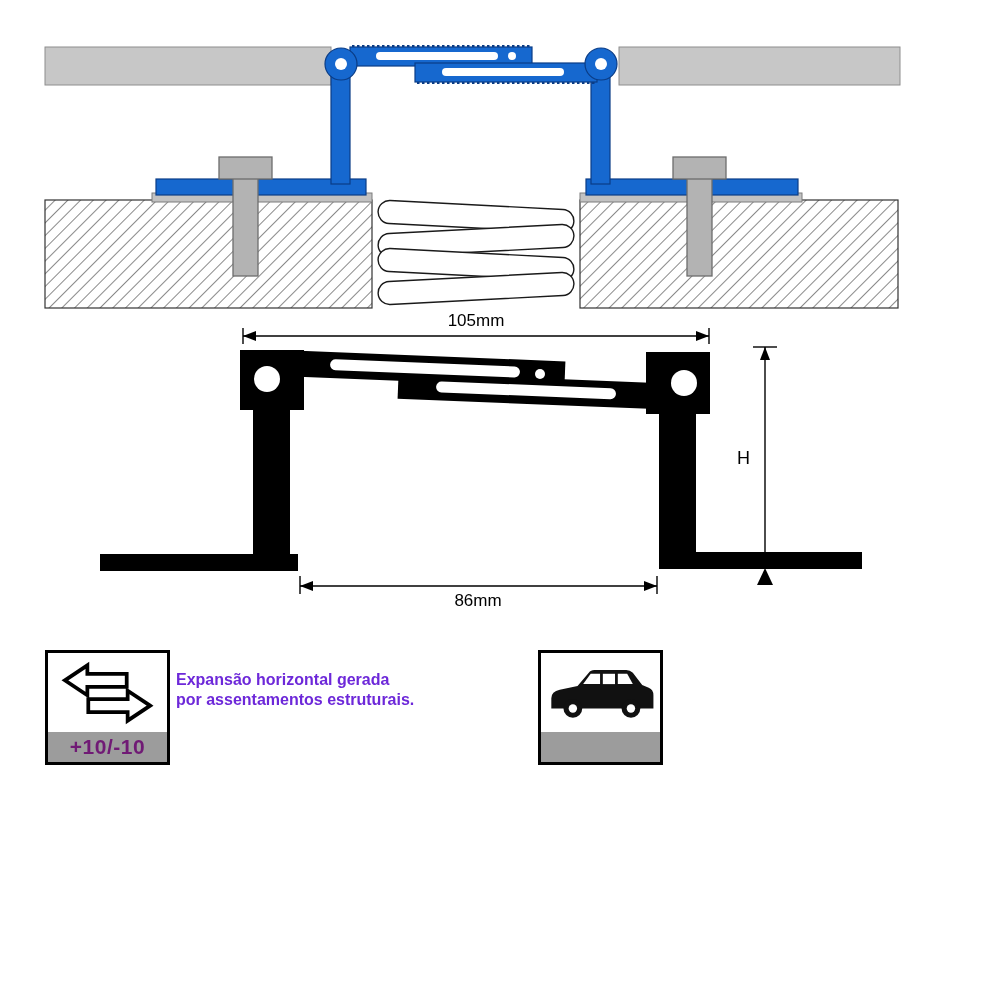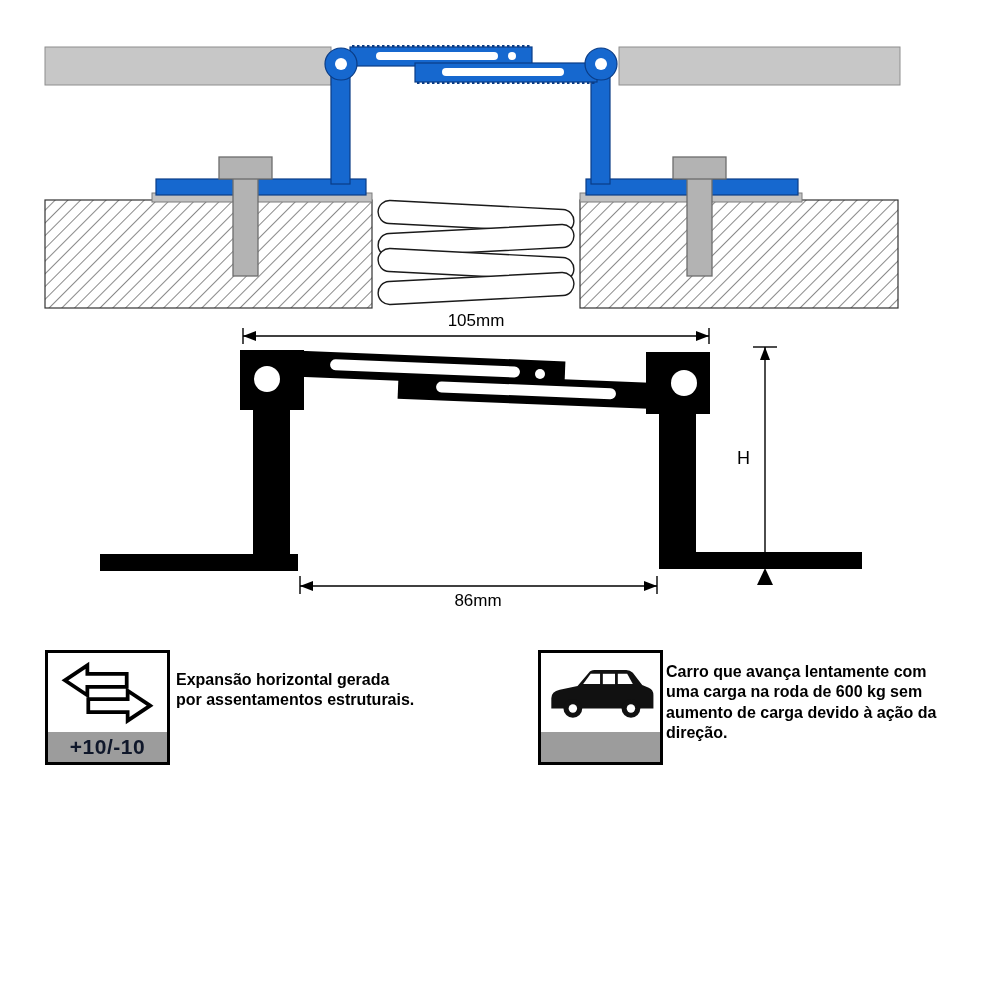--- a/index.html
+++ b/index.html
@@ -10,24 +10,24 @@
   .fbox {
     position:absolute; width:125px; height:115px;
     border:3px solid #000; background:#fff;
     display:flex; flex-direction:column;
   }
   .ficon { flex:1; display:flex; align-items:center; justify-content:center; overflow:hidden; }
   .ficon svg { width:113px; height:74px; }
   .fband {
     height:30px; background:#9c9c9c;
     display:flex; align-items:center; justify-content:center;
-    font-weight:bold; font-size:21px; color:#0f172a; letter-spacing:.5px;
+    font-weight:bold; font-size:21px; color:#701a75; letter-spacing:.5px;
   }
   .ftext {
-    position:absolute; font-weight:bold; font-size:16px; line-height:1.27; color:#000000;
+    position:absolute; font-weight:bold; font-size:16px; line-height:1.27; color:#6d28d9;
   }
   text { font-family:"Liberation Sans","DejaVu Sans",sans-serif; }
 </style>
 </head>
 <body>
 
 <div class="page">
 
   <svg class="diagram" viewBox="0 0 1000 620" xmlns="http://www.w3.org/2000/svg">
     <defs>
@@ -175,21 +175,20 @@
         <rect x="62" y="19" width="13" height="11" fill="#fff"></rect>
         <path d="M78 19 L88 19 L94 30 L78 30 Z" fill="#fff"></path>
         <circle cx="30" cy="56" r="10" fill="#111"></circle>
         <circle cx="30" cy="56" r="4.5" fill="#fff"></circle>
         <circle cx="92" cy="56" r="10" fill="#111"></circle>
         <circle cx="92" cy="56" r="4.5" fill="#fff"></circle>
       </svg>
     </div>
     <div class="fband"></div>
   </div>
-  <div class="ftext" style="left:666px;top:662px;width:275px">Carro que avança lentamente com uma carga na roda de 600 kg sem aumento de carga devido à ação da direção.</div>
 
   <div class="fbox" style="left:538px;top:790px">
     <div class="ficon">
       <svg viewBox="0 0 119 79" fill="none" stroke="#000" stroke-width="3.5">
         <polyline points="10,9 22,9 34,47 82,47"></polyline>
         <path d="M25 15 L90 15 L82 43 L32 43 Z"></path>
         <line x1="42" y1="15" x2="46" y2="43"></line>
         <line x1="58" y1="15" x2="59" y2="43"></line>
         <line x1="74" y1="15" x2="72" y2="43"></line>
         <line x1="28" y1="29" x2="86" y2="29"></line>

